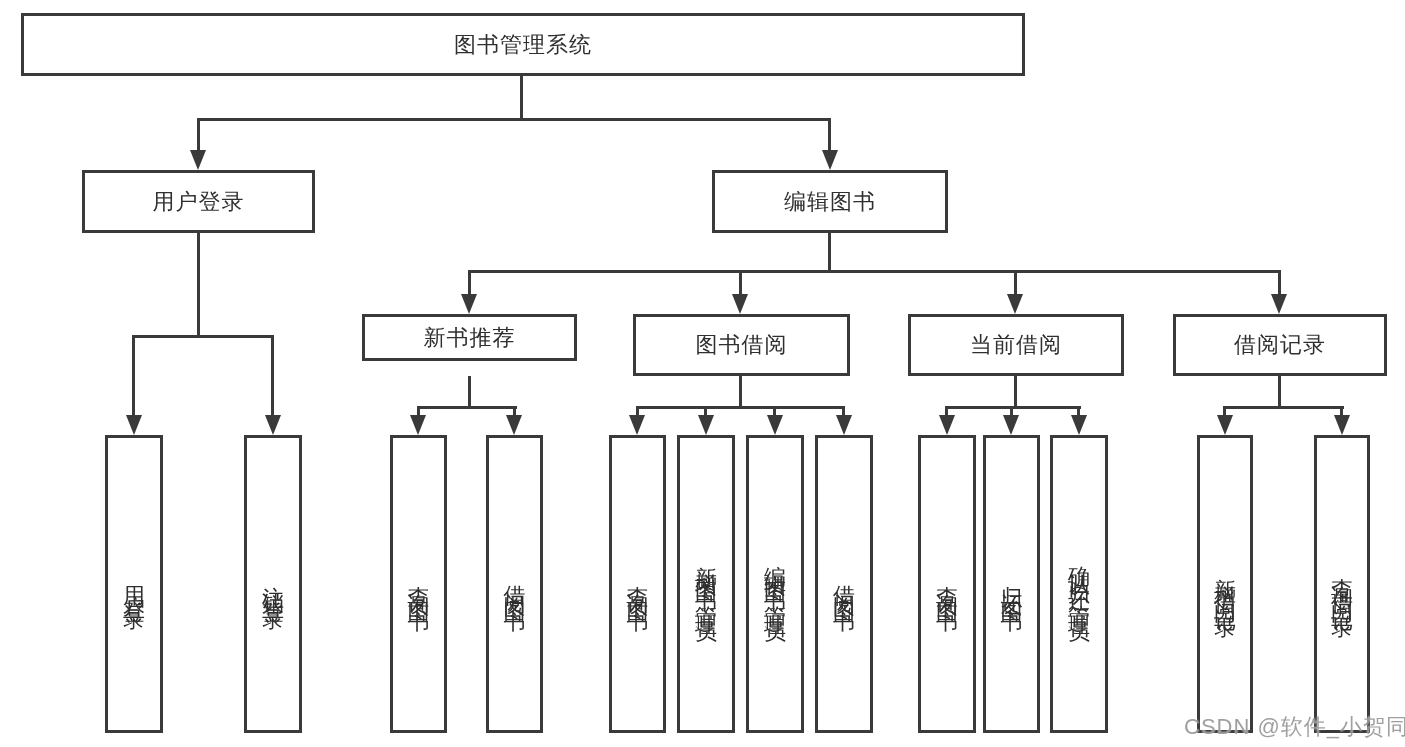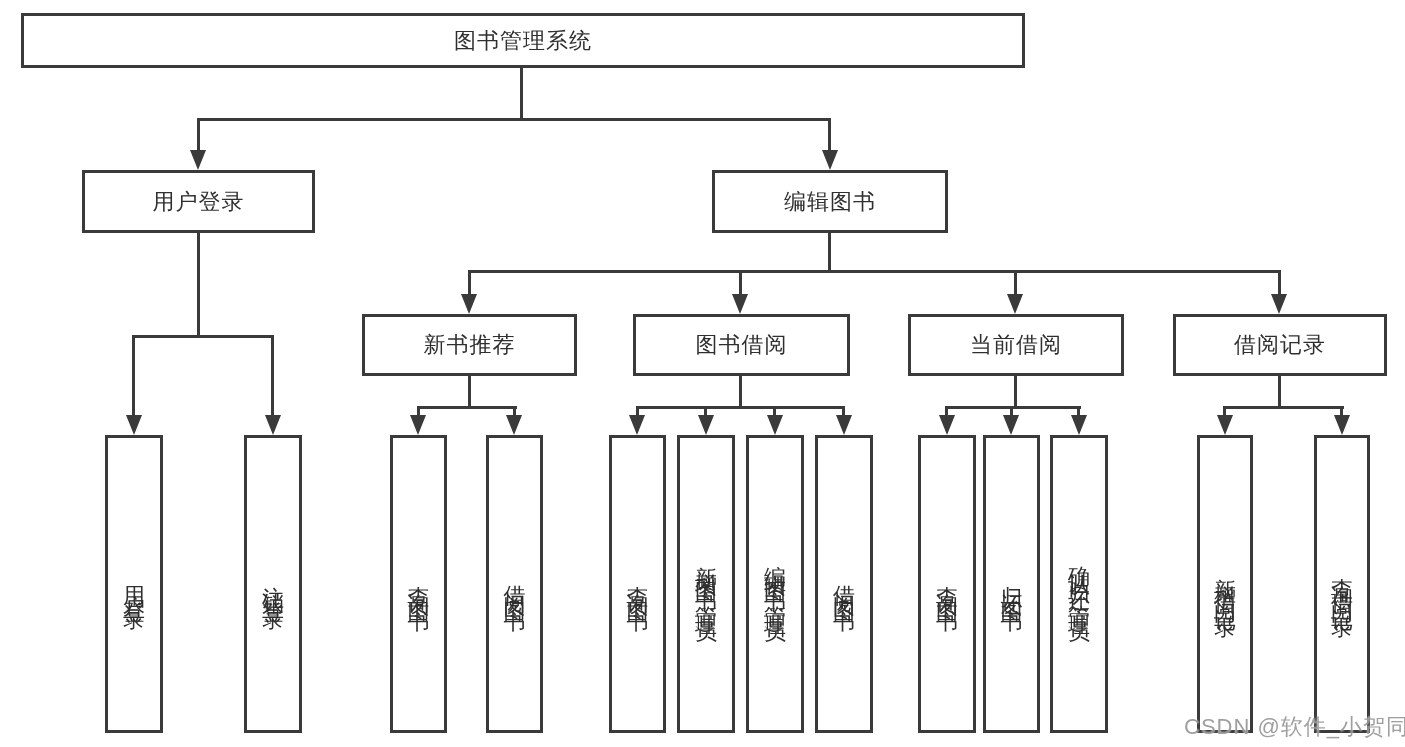--- a/index.html
+++ b/index.html
@@ -52,21 +52,21 @@
     letter-spacing:1px;
     z-index:5;
     white-space:nowrap;
   }
 </style>
 </head>
 <body>
 
 <div id="stage">
 
-  <div class="node" style="left:21px;top:13px;width:1004px;height:55px;">
+  <div class="node" style="left:21px;top:13px;width:1004px;height:63px;">
     <span>图书管理系统</span>
   </div>
 
   <div class="vl" style="left:520px;top:68px;height:50px;"></div>
   <div class="hl" style="left:197px;top:118px;width:634px;"></div>
   <div class="vl" style="left:197px;top:118px;height:34px;"></div>
   <div class="ah" style="left:190px;top:150px;"></div>
   <div class="vl" style="left:828px;top:118px;height:34px;"></div>
   <div class="ah" style="left:822px;top:150px;"></div>
 
@@ -88,21 +88,21 @@
   <div class="hl" style="left:468px;top:270px;width:813px;"></div>
   <div class="vl" style="left:468px;top:270px;height:24px;"></div>
   <div class="ah" style="left:461px;top:294px;"></div>
   <div class="vl" style="left:739px;top:270px;height:24px;"></div>
   <div class="ah" style="left:732px;top:294px;"></div>
   <div class="vl" style="left:1014px;top:270px;height:24px;"></div>
   <div class="ah" style="left:1007px;top:294px;"></div>
   <div class="vl" style="left:1278px;top:270px;height:24px;"></div>
   <div class="ah" style="left:1271px;top:294px;"></div>
 
-  <div class="node" style="left:362px;top:314px;width:215px;height:62px;">
+  <div class="node" style="left:362px;top:314px;width:215px;height:47px;">
     <span>新书推荐</span>
   </div>
   <div class="node" style="left:633px;top:314px;width:217px;height:62px;">
     <span>图书借阅</span>
   </div>
   <div class="node" style="left:908px;top:314px;width:216px;height:62px;">
     <span>当前借阅</span>
   </div>
   <div class="node" style="left:1173px;top:314px;width:214px;height:62px;">
     <span>借阅记录</span>

